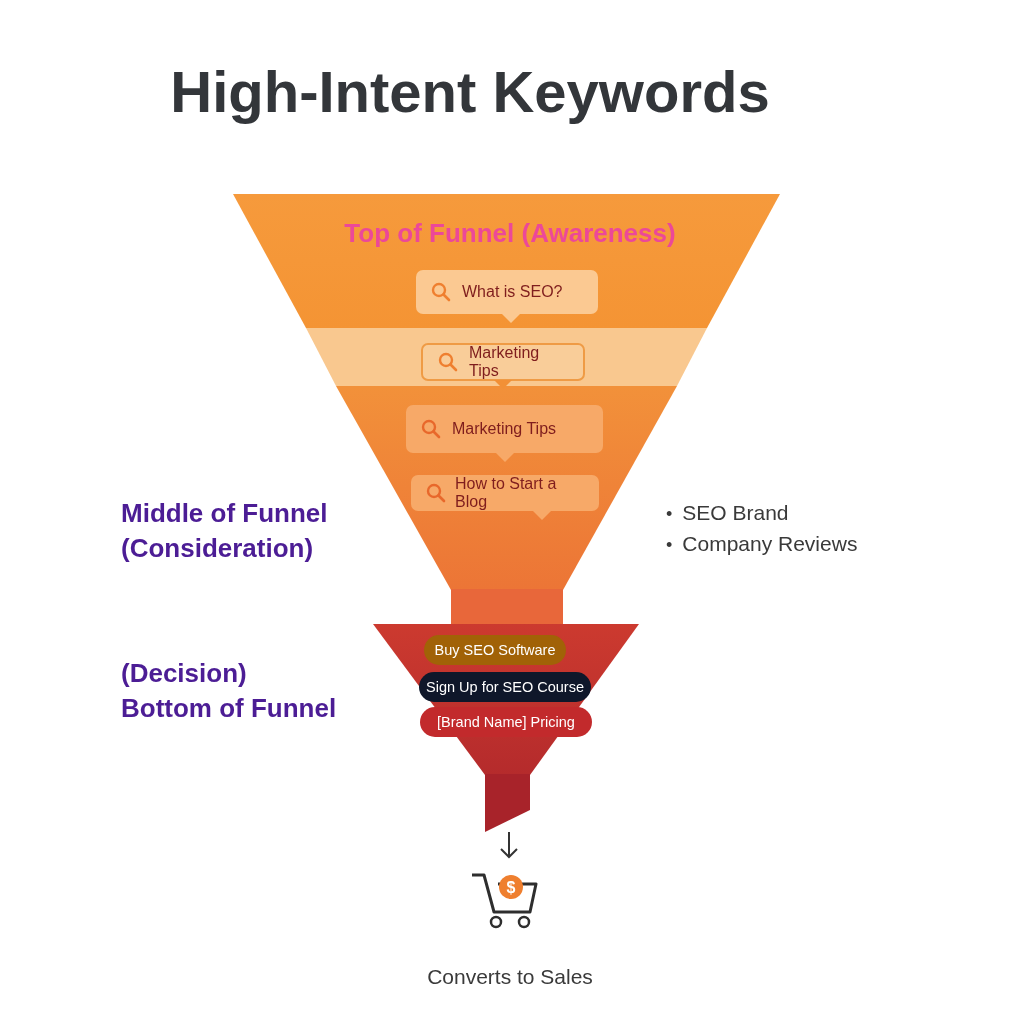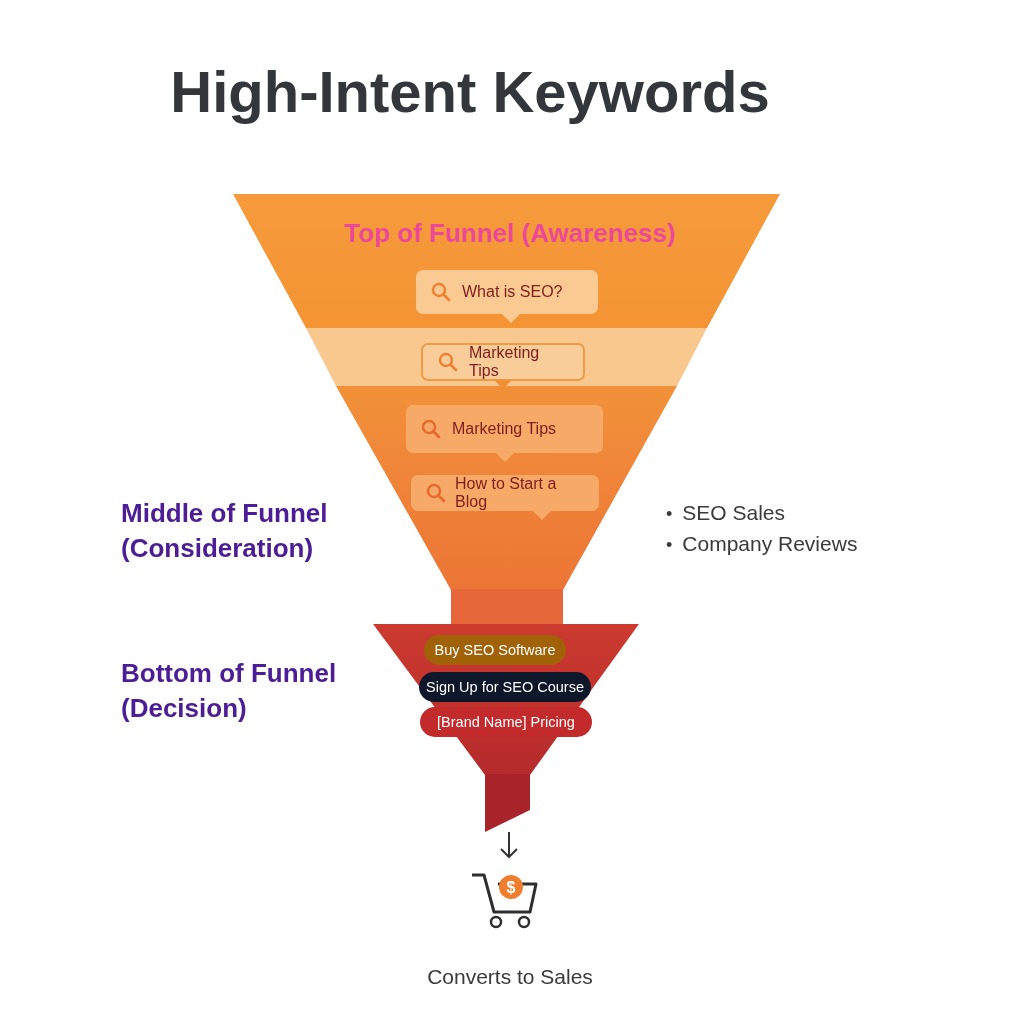--- a/index.html
+++ b/index.html
@@ -111,22 +111,22 @@
 
 <div class="pill" style="left:424px; top:635px; width:142px; background:#a16207;">Buy SEO Software</div>
 <div class="pill" style="left:419px; top:672px; width:172px; background:#0f172a;">Sign Up for SEO Course</div>
 <div class="pill" style="left:420px; top:707px; width:172px; background:#c22a2c;">[Brand Name] Pricing</div>
 
 <div class="abs side-label" style="left:121px; top:496px;">
   <div>Middle of Funnel</div>
   <div>(Consideration)</div>
 </div>
 <div class="abs side-label" style="left:121px; top:656px;">
+  <div>(Decision)</div>
   <div>Bottom of Funnel</div>
-  <div>(Decision)</div>
 </div>
 
 <ul id="mid-list" class="abs">
-  <li>SEO Sales</li>
+  <li>SEO Brand</li>
   <li>Company Reviews</li>
 </ul>
 
 <div id="sales-label" class="abs">Converts to Sales</div>
 
 </body></html>

